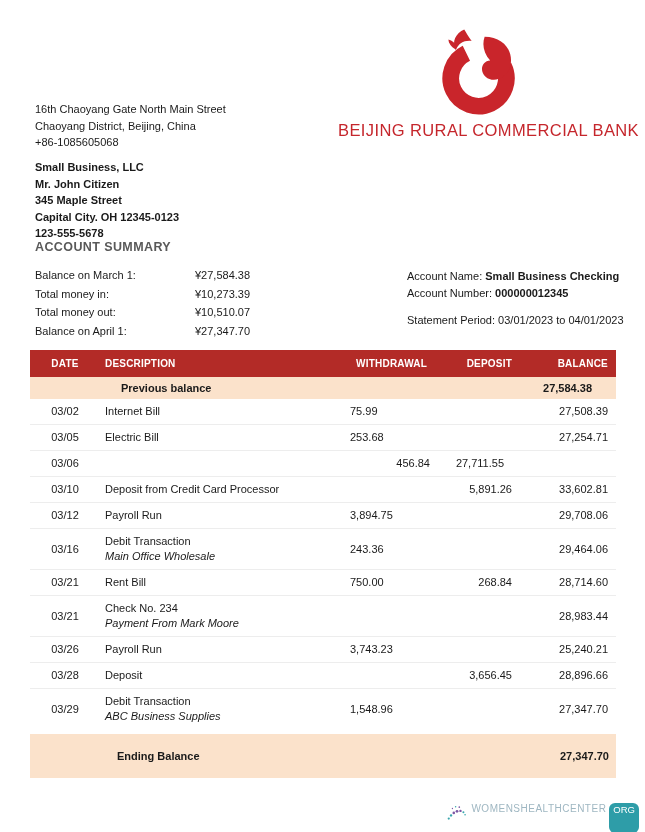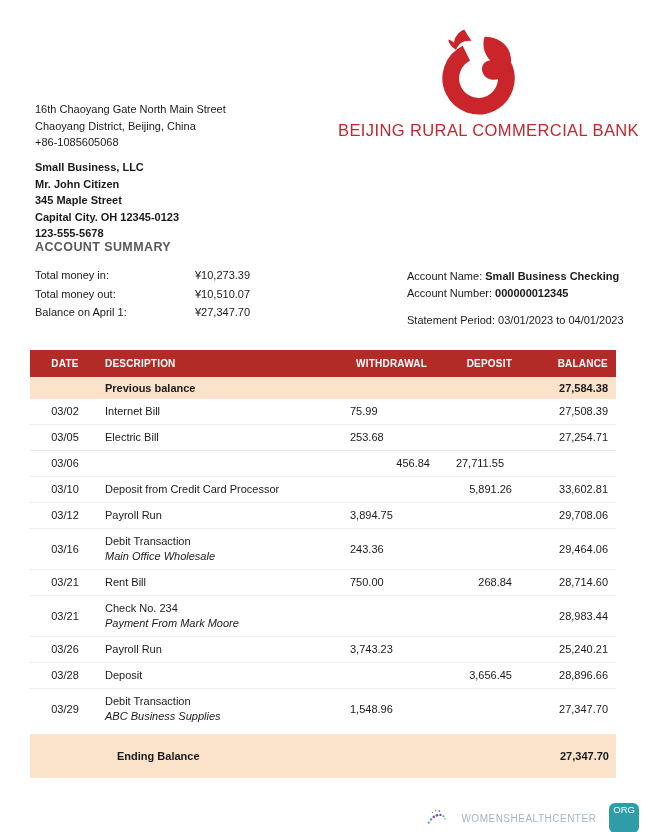--- a/index.html
+++ b/index.html
@@ -27,27 +27,27 @@
   
   .txn-table { position:absolute; left:30px; top:350px; width:586px; font-size:11px; }
   .grid { display:grid; grid-template-columns:70px 215px 115px 82px 1fr; align-items:center; }
   .thead { background:#B32B27; color:#ffffff; font-weight:bold; font-size:10px; letter-spacing:.2px; height:27px; }
   .c-date { text-align:center; }
   .c-desc { text-align:left; padding-left:5px; }
   .c-wd-h { text-align:right; padding-right:3px; }
   .c-dep { text-align:right; }
   .c-bal { text-align:right; padding-right:8px; }
   .c-wd-v { text-align:left; padding-left:35px; }
-  .hl-row { background:#FBE2CB; font-weight:bold; padding:5px 0; }
+  .hl-row { background:#FBE2CB; font-weight:bold; padding:5px 16px; }
   .trow { padding:5px 0; line-height:15px; border-bottom:1px solid #ededed; }
   .trow:last-child { border-bottom:none; }
   .trow .note { font-style:italic; }
   .closing { margin-top:5px; padding:16px 0;gap:12px; }
   
-  .footer-mark { position:absolute; right:6px; top:803px; display:flex; align-items:center; gap:13px; }
+  .footer-mark { position:absolute; right:6px; top:803px; display:flex; gap:3px; }
   .wm-text { font-size:10px; letter-spacing:.5px; color:#9FB7C2; }
   .wm-org { font-size:9.5px; font-weight:normal; color:#ffffff; background:#2E9DA8; padding:1px 4px 18px 4px; border-radius:6px; }
 </style>
 </head>
 <body>
 
 <div class="page">
 
   <div class="bank-address">
   <div class="line">16th Chaoyang Gate North Main Street</div>
@@ -74,20 +74,24 @@
       <path d="M 40.3,26.8 A 30,30 0 1 0 80.5,40.8" fill="none" stroke="#C9252B" stroke-width="18"></path>
       <path d="M 60,9 C 79,9 91,23 88,39 C 85.5,53 70,60 61,52 C 54,45.5 57,35 66,34.5 C 59,27 57,17 60,9 Z" fill="#C9252B"></path>
       <path d="M 38,1 C 29,5 24,14 29,23 C 32,16 38,12.5 46,13.5 C 42,8 40,4 38,1 Z" fill="#C9252B"></path>
       <path d="M 29,23 C 24,20 21,16 21,12 C 25,13 28,16 30,19 Z" fill="#C9252B"></path>
     </svg>
     <div class="bank-name">BEIJING RURAL COMMERCIAL BANK</div>
   </div>
 
   <div class="summary-title">ACCOUNT SUMMARY</div>
   <div class="summary-rows">
+  <div class="srow">
+    <span class="slabel">Balance on March 1:</span>
+    <span class="svalue">¥27,584.38</span>
+  </div>
 
   <div class="srow">
     <span class="slabel">Total money in:</span>
     <span class="svalue">¥10,273.39</span>
   </div>
 
   <div class="srow">
     <span class="slabel">Total money out:</span>
     <span class="svalue">¥10,510.07</span>
   </div>

